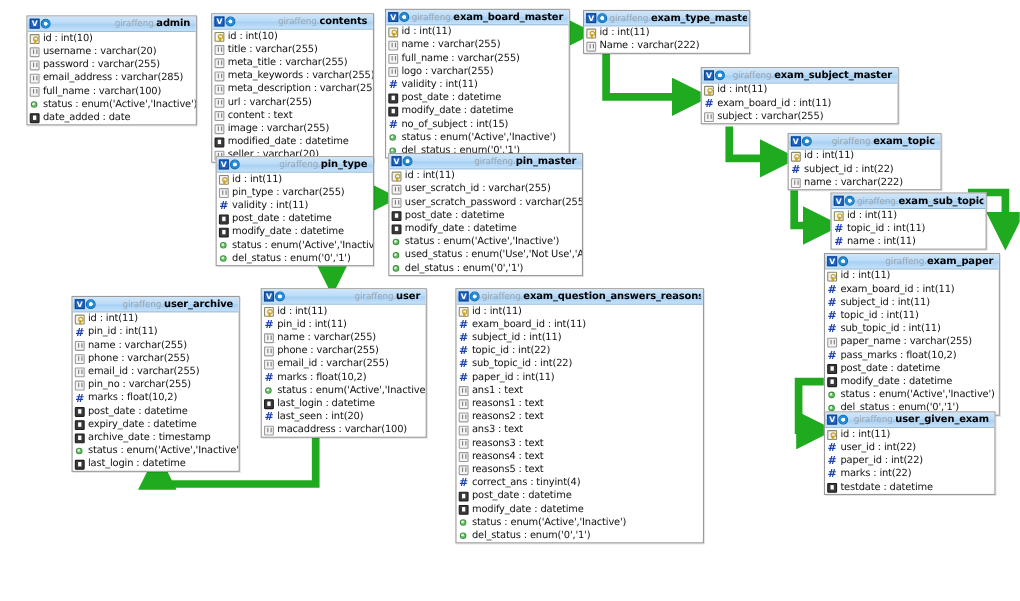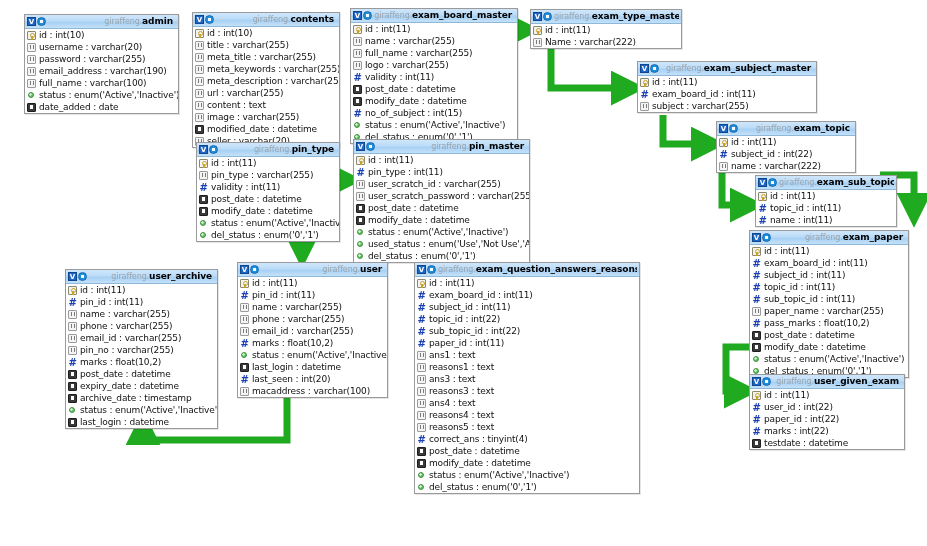--- a/index.html
+++ b/index.html
@@ -158,21 +158,21 @@
           <div class="row">
             <span class="ic ic-txt"></span>
             <span class="fname">username : varchar(20)</span>
           </div>
           <div class="row">
             <span class="ic ic-txt"></span>
             <span class="fname">password : varchar(255)</span>
           </div>
           <div class="row">
             <span class="ic ic-txt"></span>
-            <span class="fname">email_address : varchar(190)</span>
+            <span class="fname">email_address : varchar(285)</span>
           </div>
           <div class="row">
             <span class="ic ic-txt"></span>
             <span class="fname">full_name : varchar(100)</span>
           </div>
           <div class="row">
             <span class="ic ic-enum"></span>
             <span class="fname">status : enum('Active','Inactive')</span>
           </div>
           <div class="row">
@@ -483,24 +483,20 @@
           <span class="ic-v">V</span>
           <span class="ic-gear"></span>
           <span class="ttl"><span class="schema">giraffeng.</span><span class="tname">pin_master</span></span>
         </div>
         <div class="rows">
           <div class="row">
             <span class="ic ic-pk"></span>
             <span class="fname">id : int(11)</span>
           </div>
           <div class="row">
-            <span class="ic ic-num"></span>
-            <span class="fname">pin_type : int(11)</span>
-          </div>
-          <div class="row">
             <span class="ic ic-txt"></span>
             <span class="fname">user_scratch_id : varchar(255)</span>
           </div>
           <div class="row">
             <span class="ic ic-txt"></span>
             <span class="fname">user_scratch_password : varchar(255)</span>
           </div>
           <div class="row">
             <span class="ic ic-date"></span>
             <span class="fname">post_date : datetime</span>
@@ -663,32 +659,32 @@
           <div class="row">
             <span class="ic ic-txt"></span>
             <span class="fname">ans1 : text</span>
           </div>
           <div class="row">
             <span class="ic ic-txt"></span>
             <span class="fname">reasons1 : text</span>
           </div>
           <div class="row">
             <span class="ic ic-txt"></span>
+            <span class="fname">reasons2 : text</span>
+          </div>
+          <div class="row">
+            <span class="ic ic-txt"></span>
             <span class="fname">ans3 : text</span>
           </div>
           <div class="row">
             <span class="ic ic-txt"></span>
             <span class="fname">reasons3 : text</span>
           </div>
           <div class="row">
             <span class="ic ic-txt"></span>
-            <span class="fname">ans4 : text</span>
-          </div>
-          <div class="row">
-            <span class="ic ic-txt"></span>
             <span class="fname">reasons4 : text</span>
           </div>
           <div class="row">
             <span class="ic ic-txt"></span>
             <span class="fname">reasons5 : text</span>
           </div>
           <div class="row">
             <span class="ic ic-fk"></span>
             <span class="fname">correct_ans : tinyint(4)</span>
           </div>

